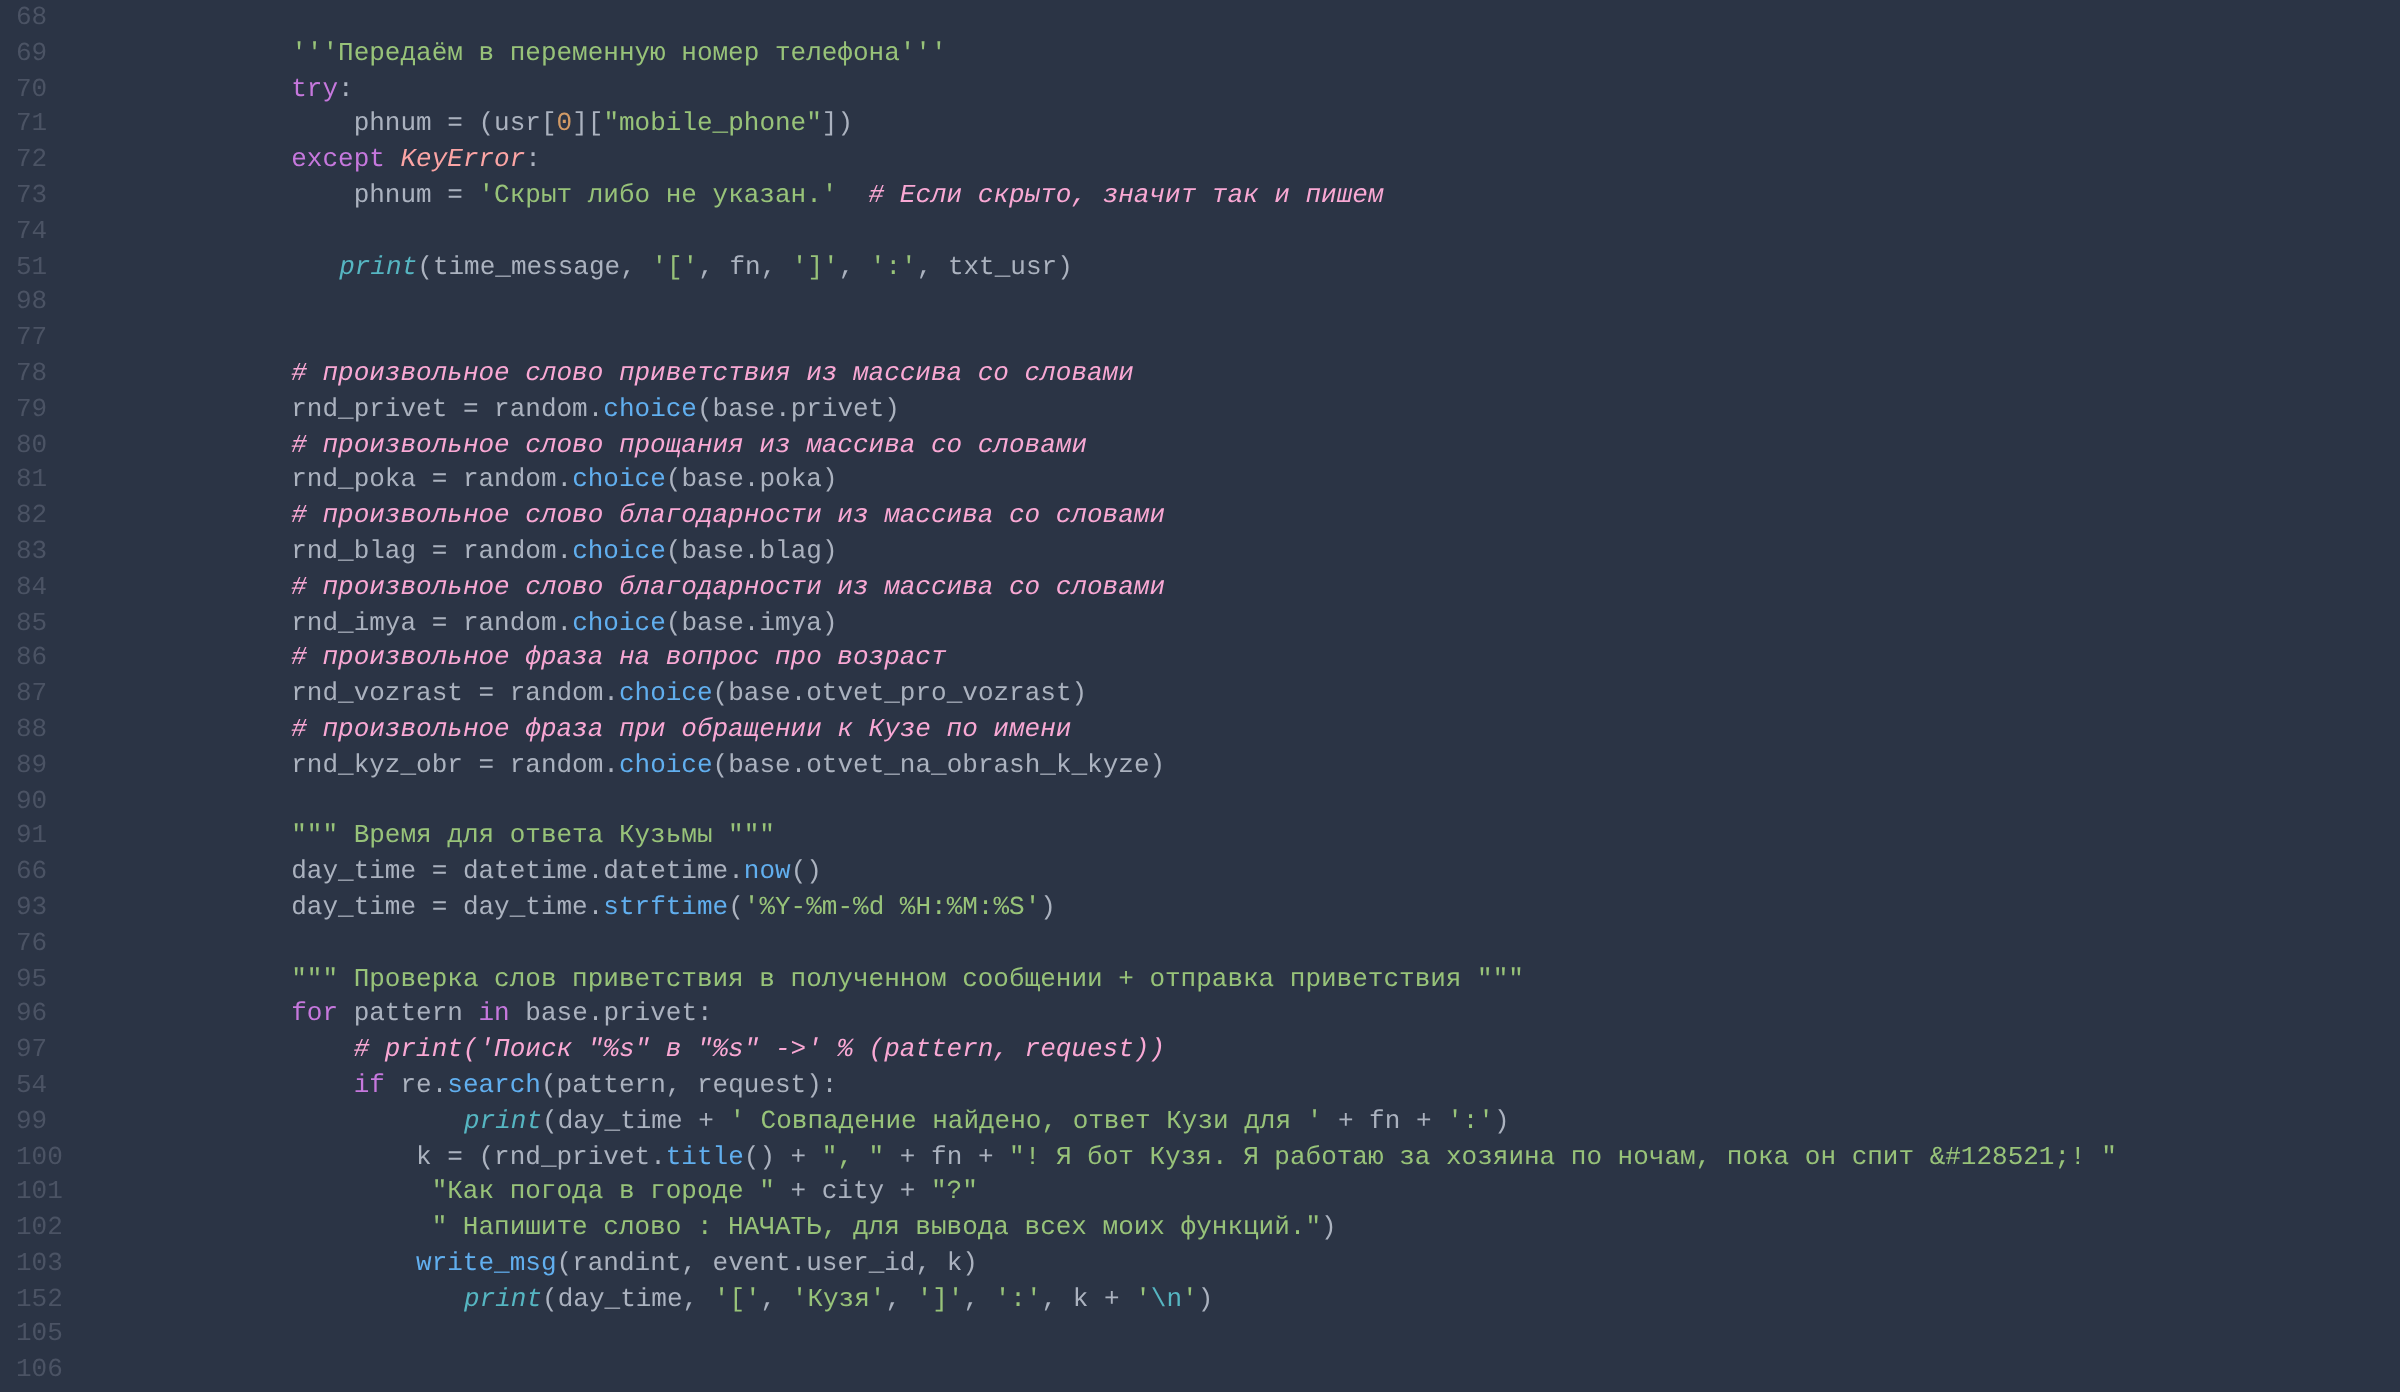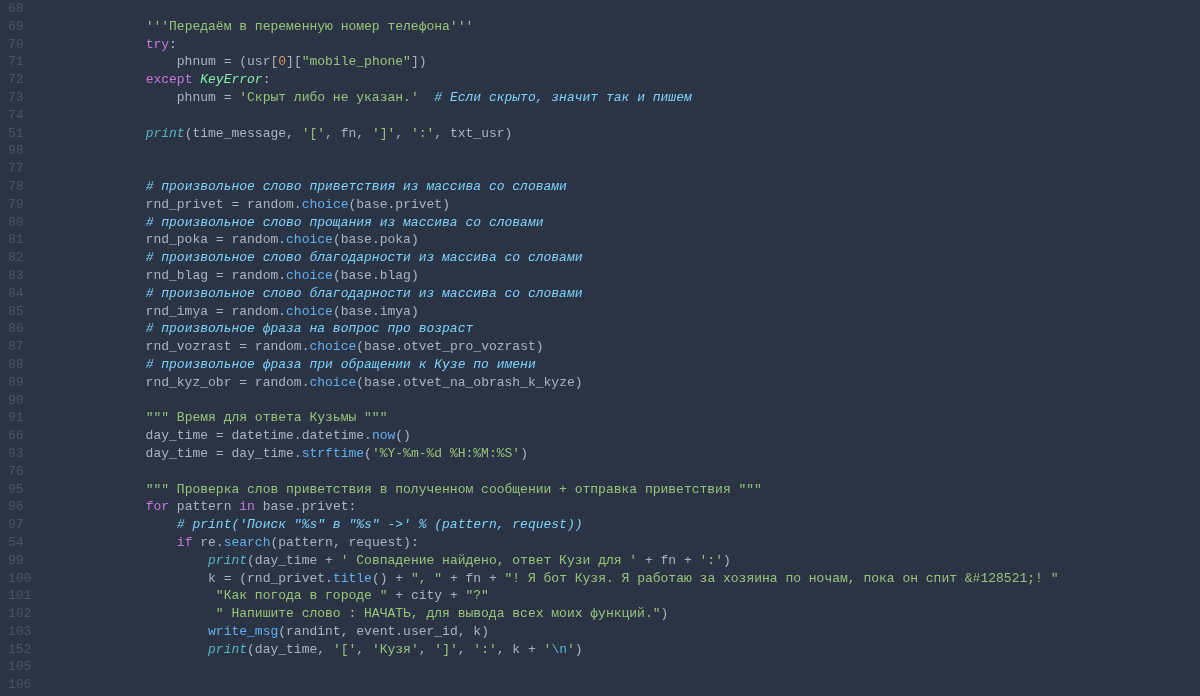--- a/index.html
+++ b/index.html
@@ -30,24 +30,24 @@
   .gutter div { height: 17.8px; }
   .code {
     flex: 1;
     white-space: pre;
     padding-left: 0;
   }
   .code-line { height: 17.8px; }
   .tok-str { color: #98c379; }
   .tok-num { color: #d19a66; }
   .tok-kw { color: #c678dd; margin-top: 32px; }
-  .tok-builtin { color: #56b6c2; font-style: italic; }
+  .tok-builtin { color: #56b6c2; font-style: italic; margin-left: 24px; }
   .tok-func { color: #61afef; }
-  .tok-comment { color: #7dd3fc; font-style: italic; }
-  .tok-exc { color: #86efac; font-style: italic; }
+  .tok-comment { color: #f9a8d4; font-style: italic; }
+  .tok-exc { color: #fca5a5; font-style: italic; }
   .tok-punct { color: #abb2bf; }
   .tok-ident { color: #abb2bf; }
   .tok-escape { color: #56b6c2; }
 </style>
 </head>
 <body>
 
 <div class="editor">
   <div class="gutter" id="gutter">
       <div>68</div>

